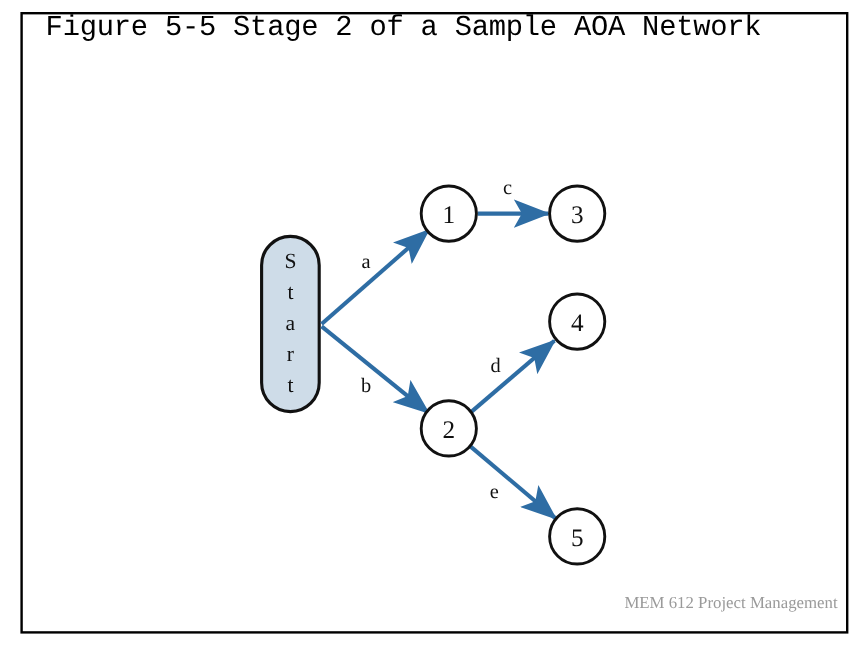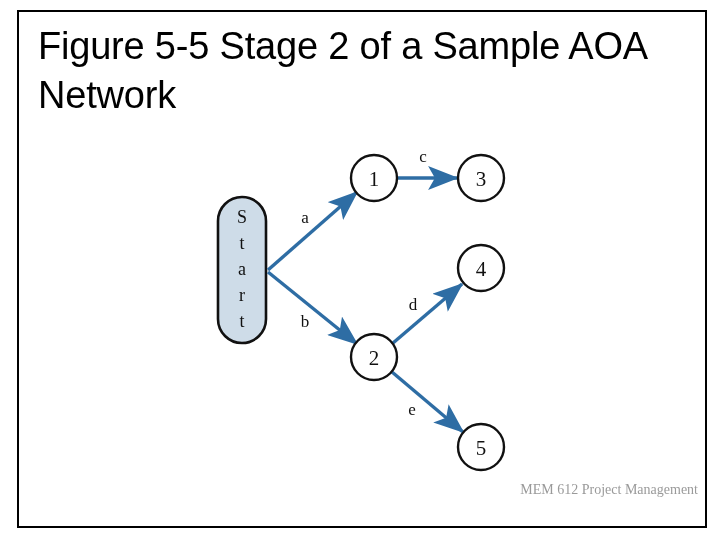--- a/index.html
+++ b/index.html
@@ -21,41 +21,41 @@
     top: 10px;
     width: 690px;
     height: 518px;
     border: 2px solid #000000;
     box-sizing: border-box;
     background: #ffffff;
   }
   #title {
     position: absolute;
     left: 38px;
-    top: 22px;
+    top: 8px;
     width: 640px;
-    font-family: Liberation Sans, sans-serif;
-    font-size: 38px;
+    font-family: Liberation Mono, monospace;
+    font-size: 24px;
     font-weight: 400;
     line-height: 1.30;
     color: #000000;
     letter-spacing: -0.2px;
     white-space: pre-line;
   }
   #diagram {
     position: absolute;
     left: 0;
     top: 0;
     width: 720px;
     height: 540px;
   }
   #footer {
     position: absolute;
     left: 440px;
-    top: 482px;
+    top: 496px;
     width: 258px;
     text-align: right;
     font-family: "Liberation Serif", serif;
     font-size: 14px;
     color: #9a9a9a;
     white-space: nowrap;
   }
   .node-label {
     font-family: "Liberation Serif", serif;
     font-size: 21px;

